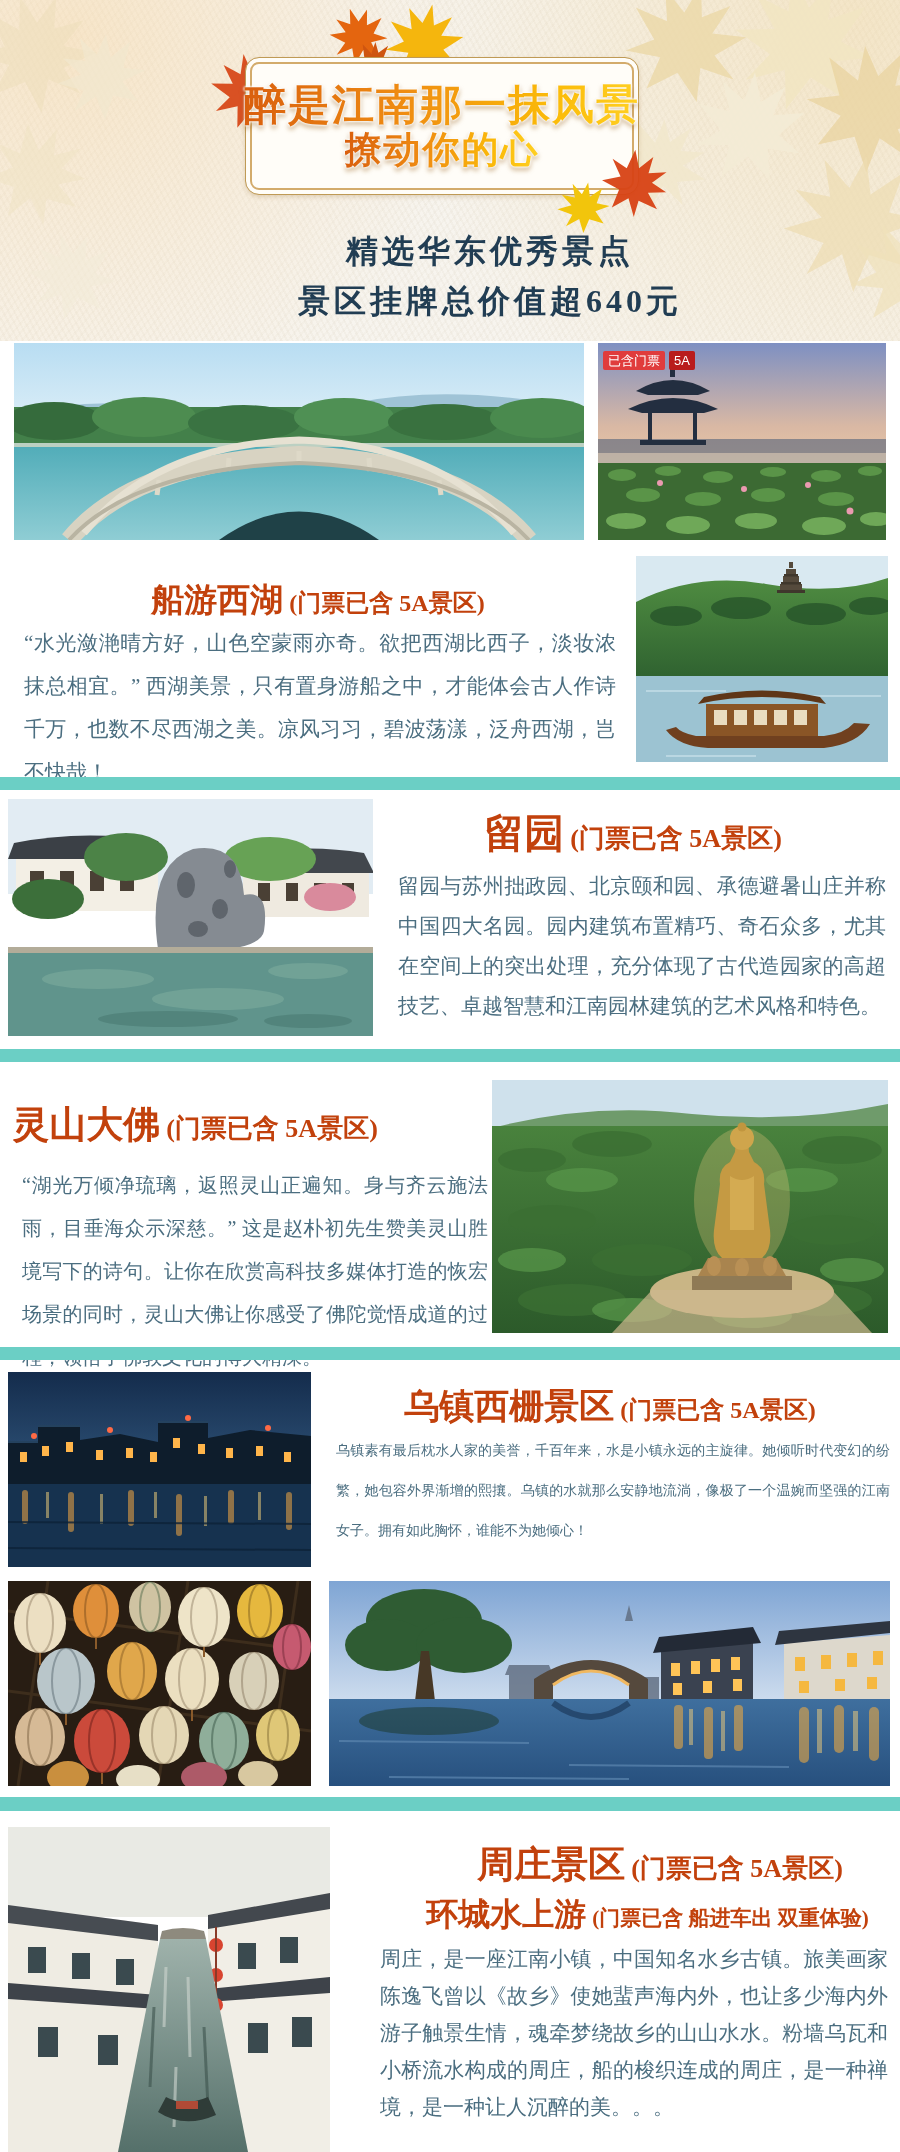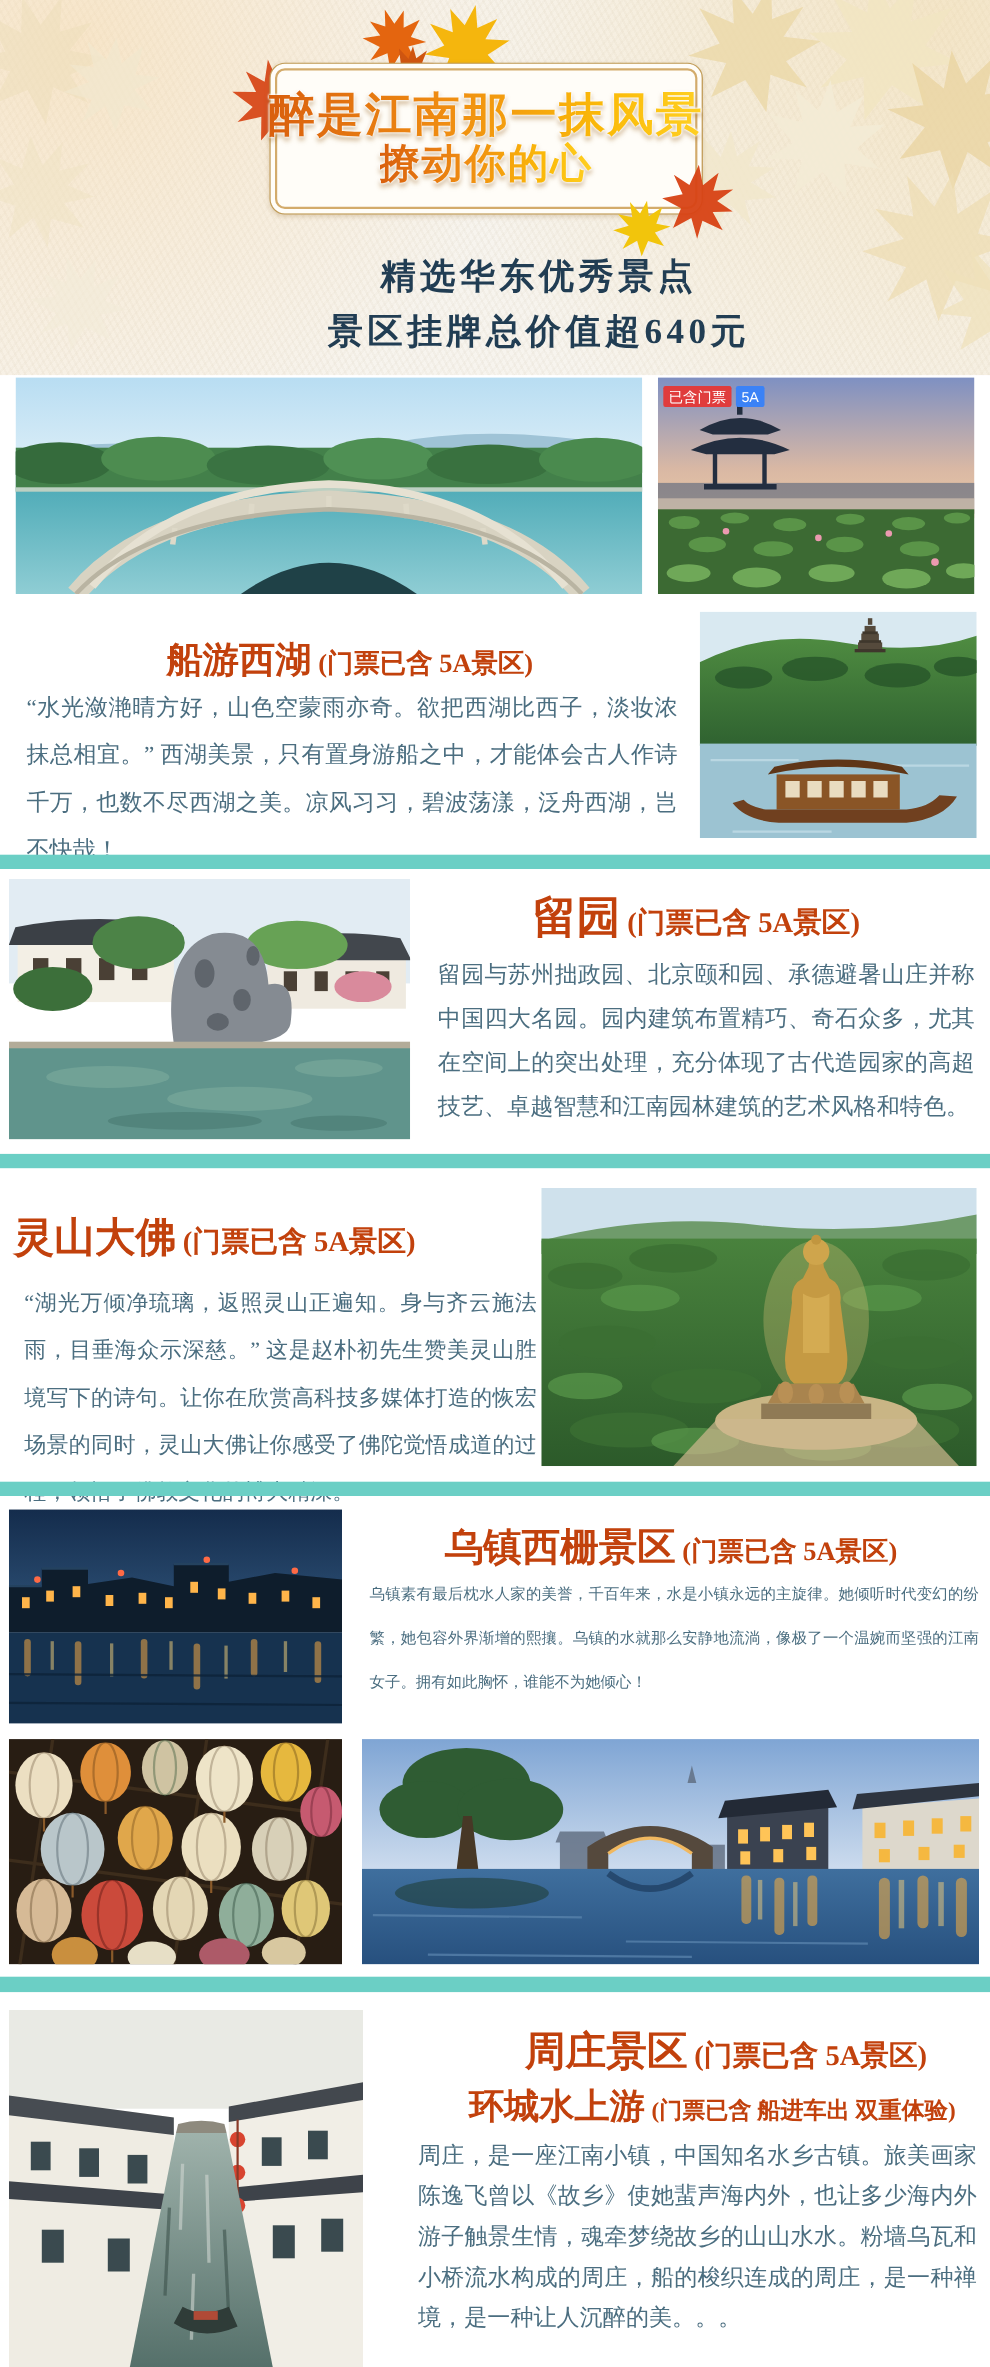--- a/index.html
+++ b/index.html
@@ -30,21 +30,21 @@
   .subtitle{position:absolute;left:0;top:226px;width:900px;text-align:center;
     font-family:"Liberation Serif",serif;font-weight:700;color:#213d53;
     font-size:32px;line-height:50px;letter-spacing:4px;z-index:2;margin-left:40px;}
   
   .photo{position:absolute;overflow:hidden;}
   .photo svg{display:block;width:100%;height:100%;}
   .ph-tags{position:absolute;left:5px;top:8px;display:flex;gap:4px;z-index:3;}
   .tag{font-size:13px;line-height:19px;padding:0 5px;color:#ffffff;border-radius:2px;
        font-family:"Liberation Sans",sans-serif;}
   .tag.red{background:#e03c3c;}
-  .tag.green{background:#3b82f6;}
+  .tag.green{background:#b91c1c;}
   
   .divider{position:absolute;left:0;width:900px;height:13px;background:#6bcfc5;}
   .sec-title{position:absolute;text-align:center;color:#c2410c;white-space:nowrap;
     font-family:"Liberation Serif",serif;font-weight:700;}
   .sec-title .note{margin-left:6px;}
   .para{position:absolute;margin:0;color:#4b6e80;text-align:justify;
     font-family:Liberation Serif, serif;}
 </style>
 </head>
 <body>

